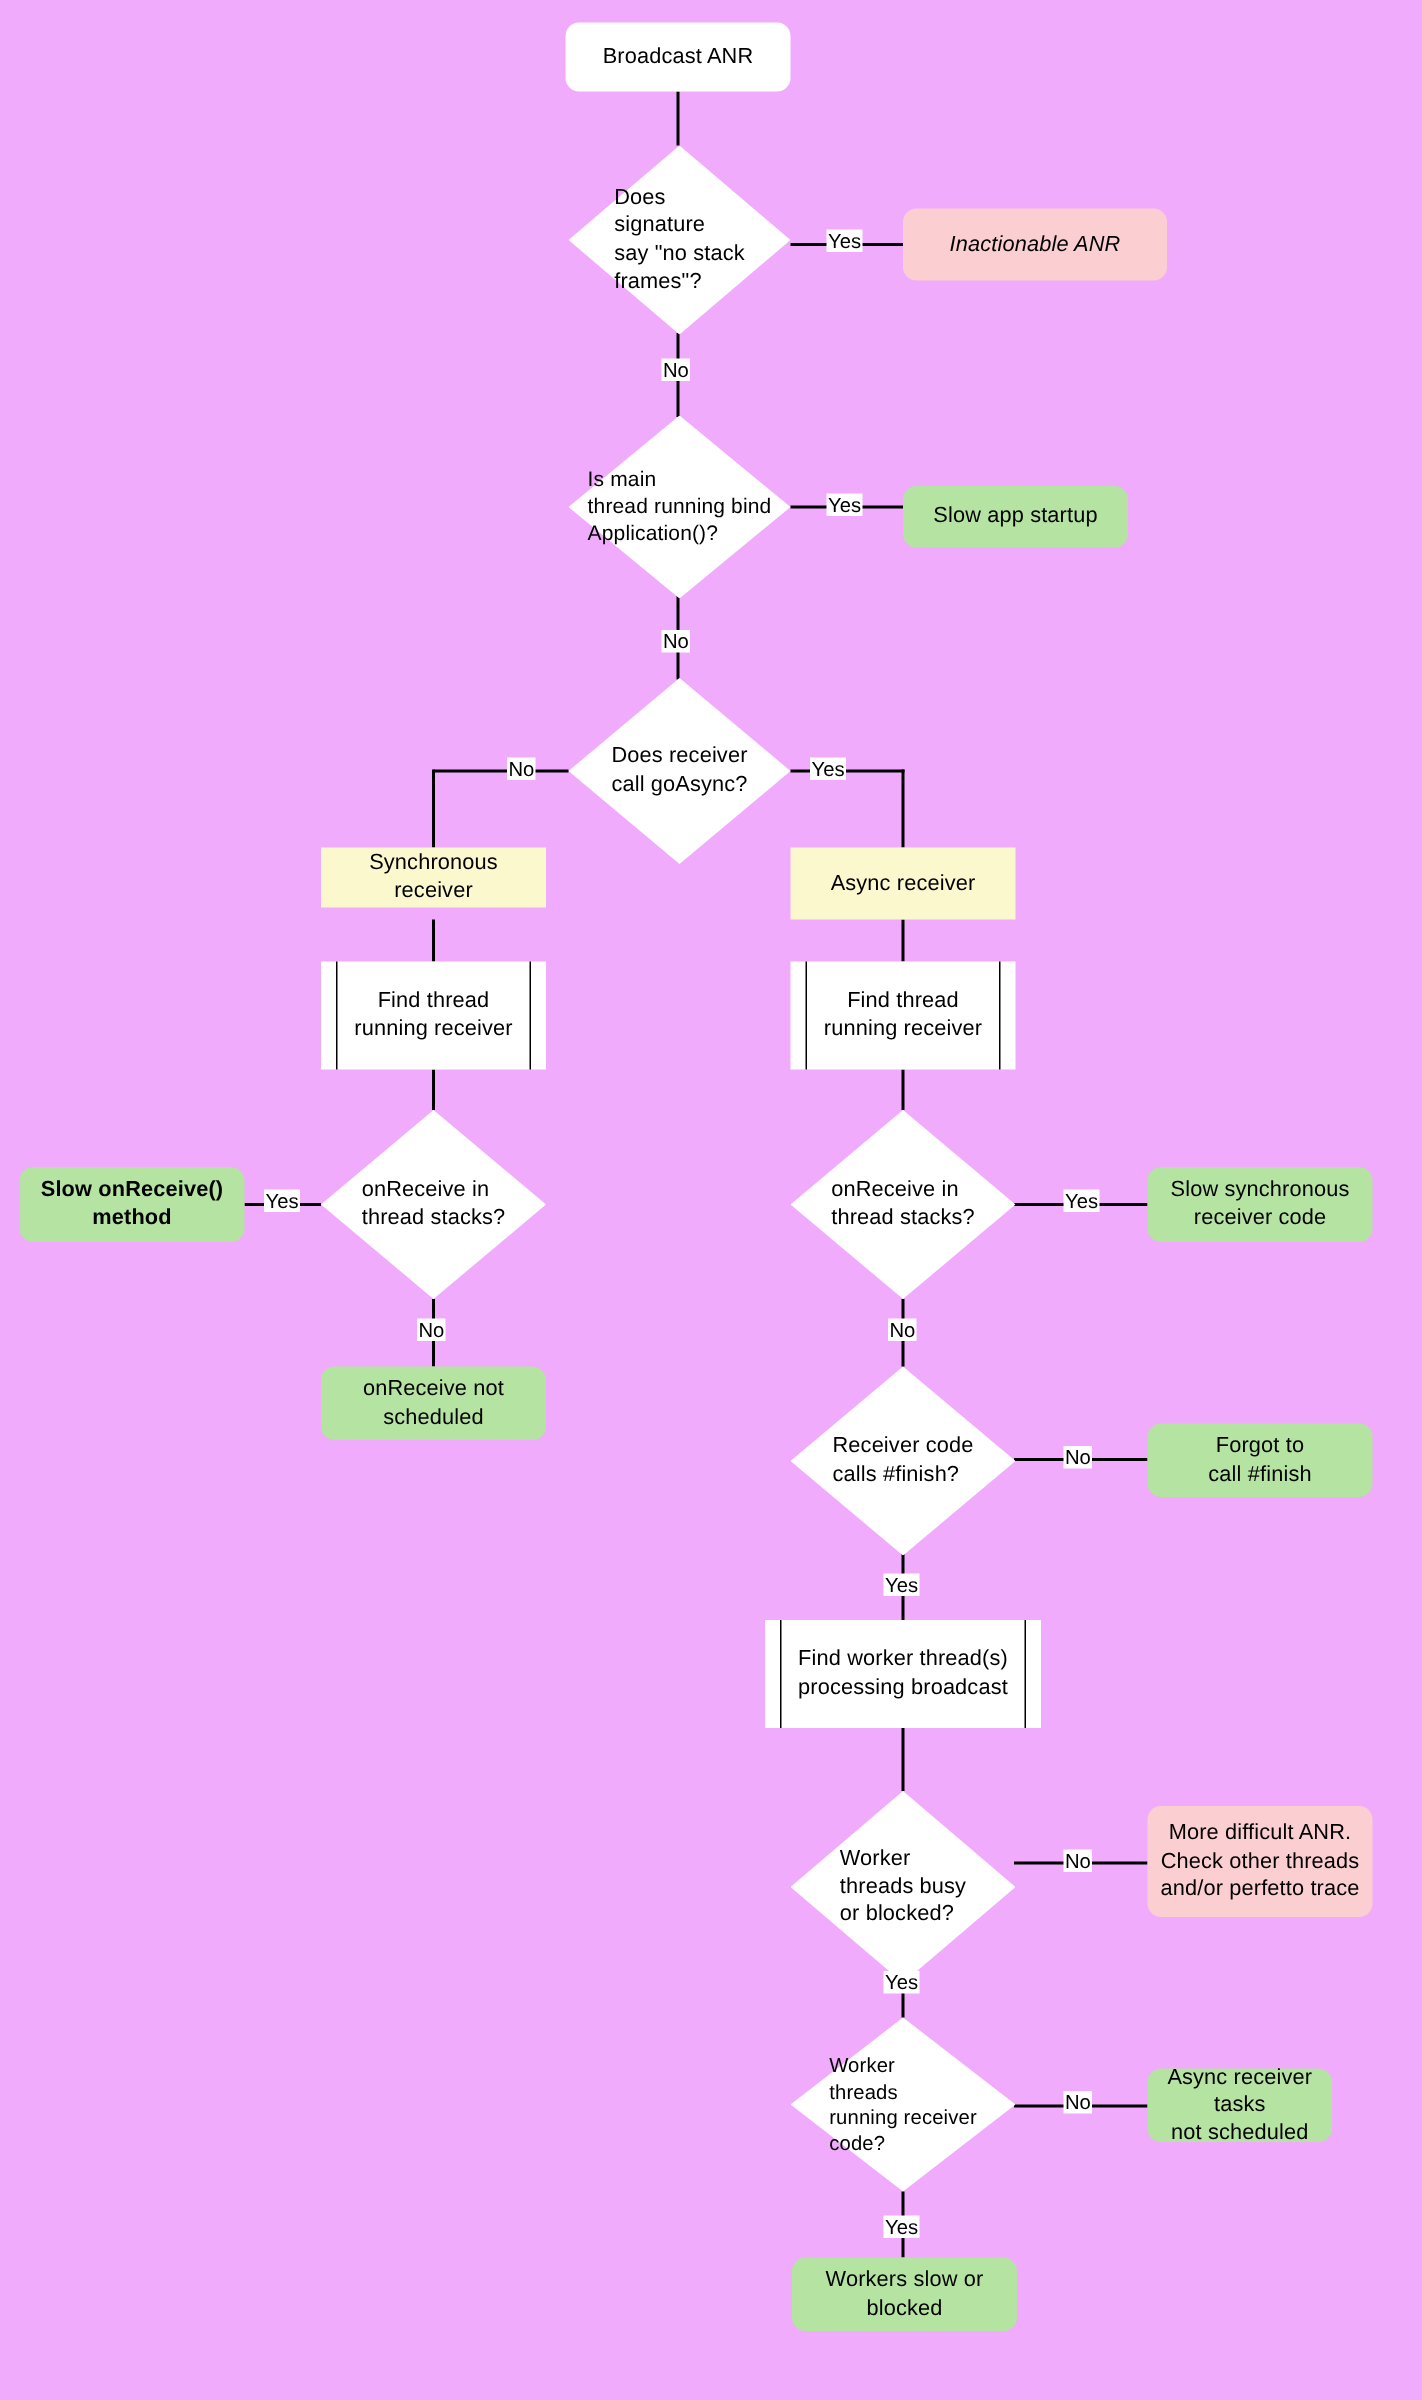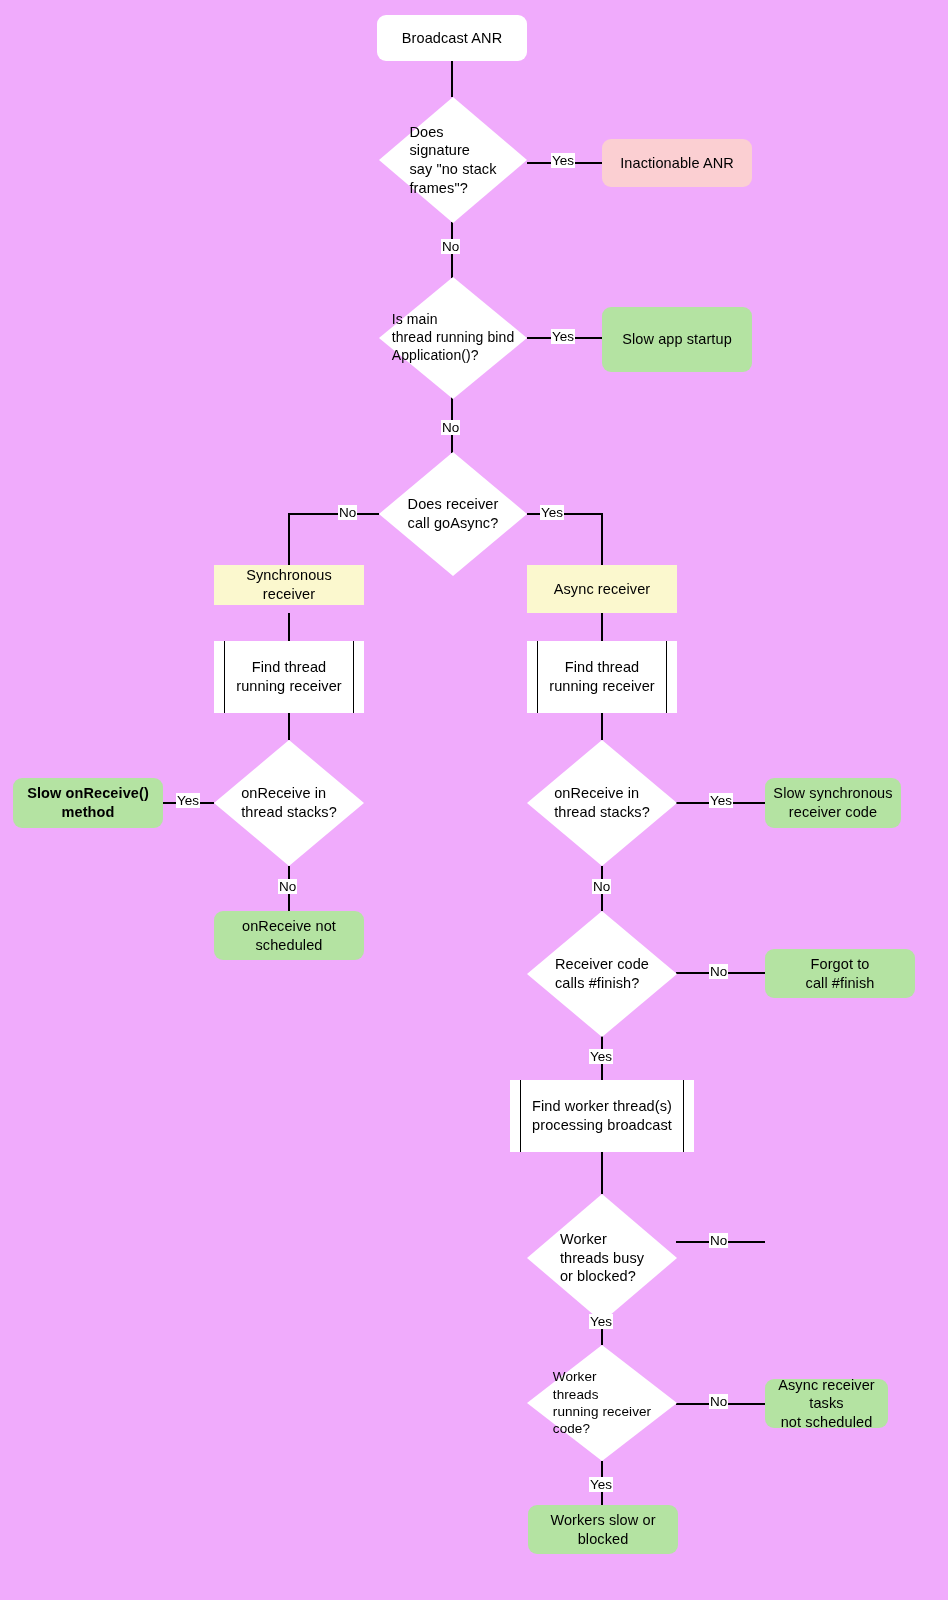--- a/index.html
+++ b/index.html
@@ -143,34 +143,34 @@
   <div class="decision" style="left:379px; top:97px; width:148px; height:126px;">
     <div class="shape"></div>
     <div class="dlabel">Does
 signature
 say "no stack
 frames"?</div>
   </div>
   <div class="edge-label" style="left:551px; top:153px;">Yes</div>
   <div class="edge-label" style="left:441px; top:239px;">No</div>
 
-  <div class="node pill pink" style="left:602px; top:139px; width:150px; height:48px;">
+  <div class="node pill pink" style="left:602px; top:139px; width:176px; height:48px;font-style:italic;">
     <span>Inactionable ANR</span>
   </div>
 
   <div class="decision" style="left:379px; top:277px; width:148px; height:122px;">
     <div class="shape"></div>
     <div class="dlabel" style="font-size:14px;">Is main
 thread running bind
 Application()?</div>
   </div>
   <div class="edge-label" style="left:551px; top:329px;">Yes</div>
   <div class="edge-label" style="left:441px; top:420px;">No</div>
 
-  <div class="node pill green" style="left:602px; top:307px; width:150px; height:65px;">
+  <div class="node pill green" style="left:602px; top:324px; width:150px; height:41px;">
     <span>Slow app startup</span>
   </div>
 
   <div class="decision" style="left:379px; top:452px; width:148px; height:124px;">
     <div class="shape"></div>
     <div class="dlabel">Does receiver
 call goAsync?</div>
   </div>
   <div class="edge-label" style="left:338px; top:505px;">No</div>
   <div class="edge-label" style="left:540px; top:505px;">Yes</div>
@@ -213,21 +213,21 @@
   <div class="node pill green" style="left:13px; top:778px; width:150px; height:50px;font-weight:bold;">
     <span>Slow onReceive()
 method</span>
   </div>
 
   <div class="node pill green" style="left:214px; top:911px; width:150px; height:49px;">
     <span>onReceive not
 scheduled</span>
   </div>
 
-  <div class="node pill green" style="left:765px; top:778px; width:136px; height:50px;">
+  <div class="node pill green" style="left:765px; top:778px; width:150px; height:50px;">
     <span>Slow synchronous
 receiver code</span>
   </div>
 
   <div class="decision" style="left:527px; top:911px; width:150px; height:126px;">
     <div class="shape"></div>
     <div class="dlabel">Receiver code
 calls #finish?</div>
   </div>
   <div class="edge-label" style="left:709px; top:964px;">No</div>
@@ -245,20 +245,25 @@
 
   <div class="decision" style="left:527px; top:1194px; width:150px; height:128px;">
     <div class="shape"></div>
     <div class="dlabel">Worker
 threads busy
 or blocked?</div>
   </div>
   <div class="edge-label" style="left:709px; top:1233px;">No</div>
   <div class="edge-label" style="left:589px; top:1314px;">Yes</div>
 
+  <div class="node pill pink" style="left:765px; top:1204px; width:150px; height:74px;">
+    <span>More difficult ANR.
+Check other threads
+and/or perfetto trace</span>
+  </div>
 
   <div class="decision" style="left:527px; top:1345px; width:150px; height:116px;">
     <div class="shape"></div>
     <div class="dlabel" style="font-size:13.5px;">Worker
 threads
 running receiver
 code?</div>
   </div>
   <div class="edge-label" style="left:709px; top:1394px;">No</div>
   <div class="edge-label" style="left:589px; top:1477px;">Yes</div>

